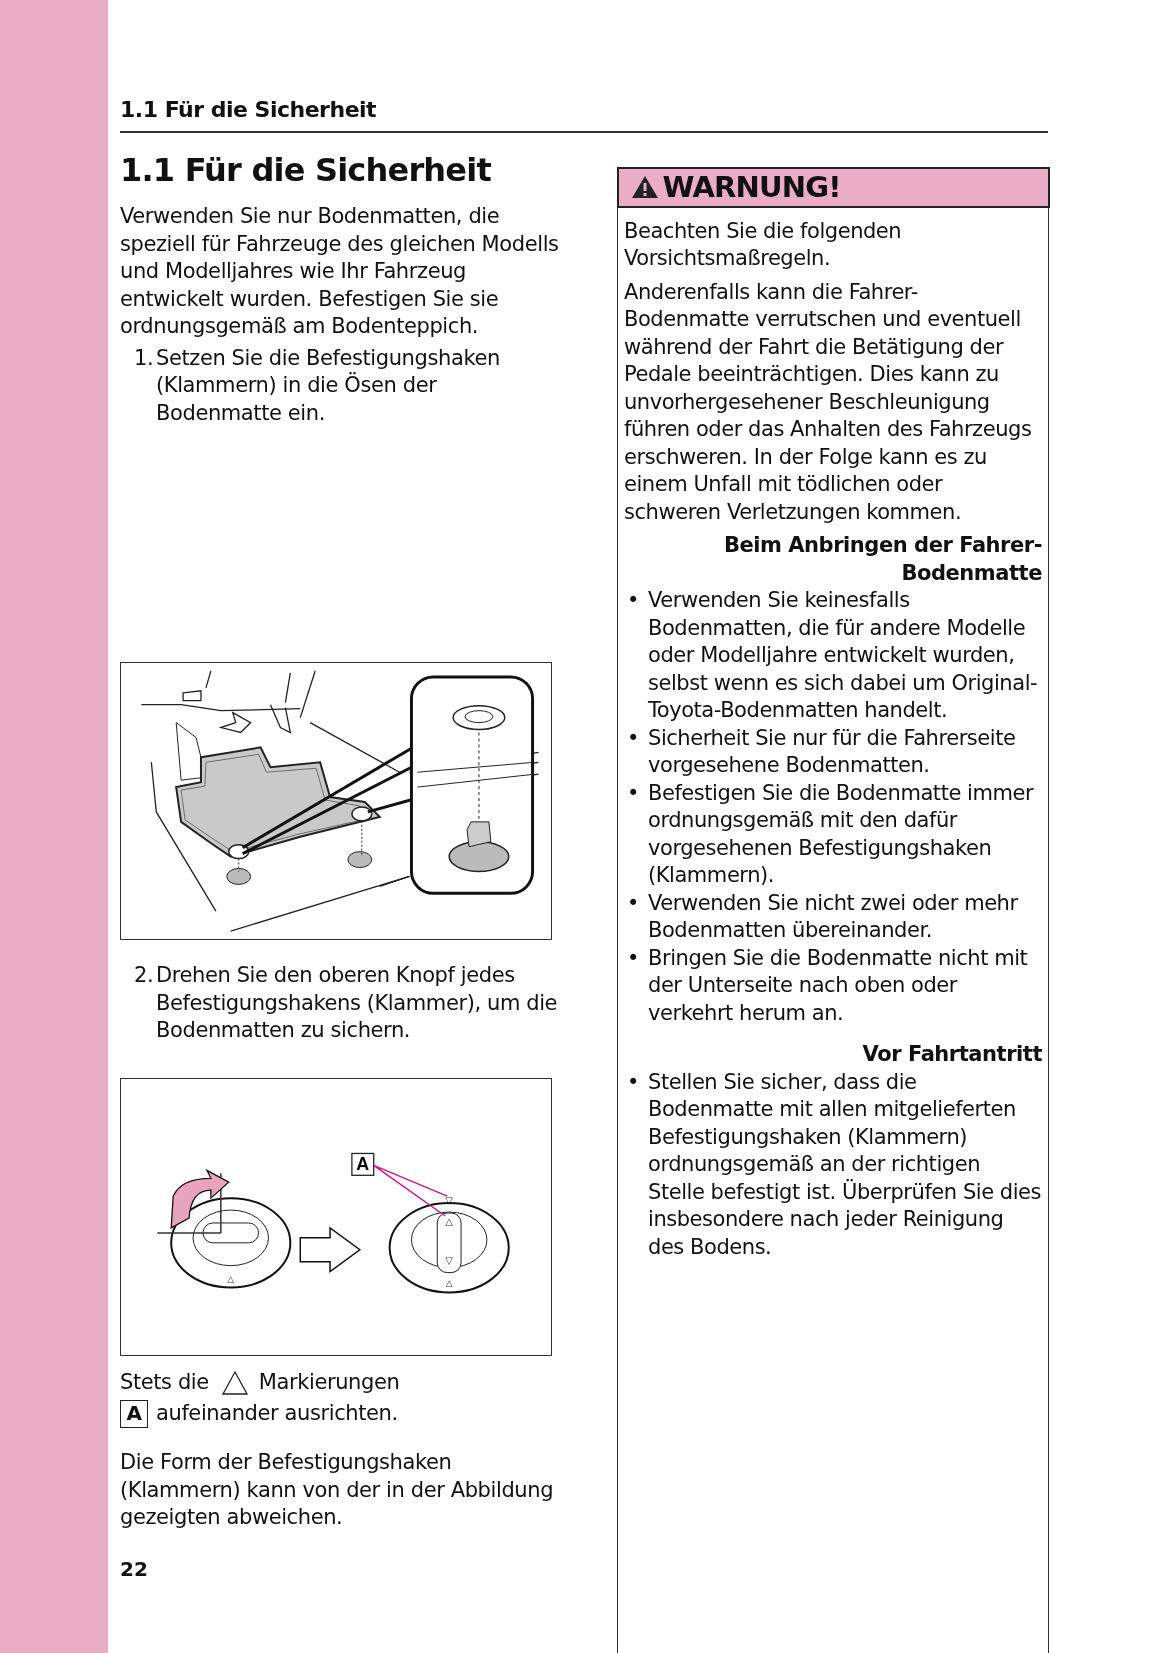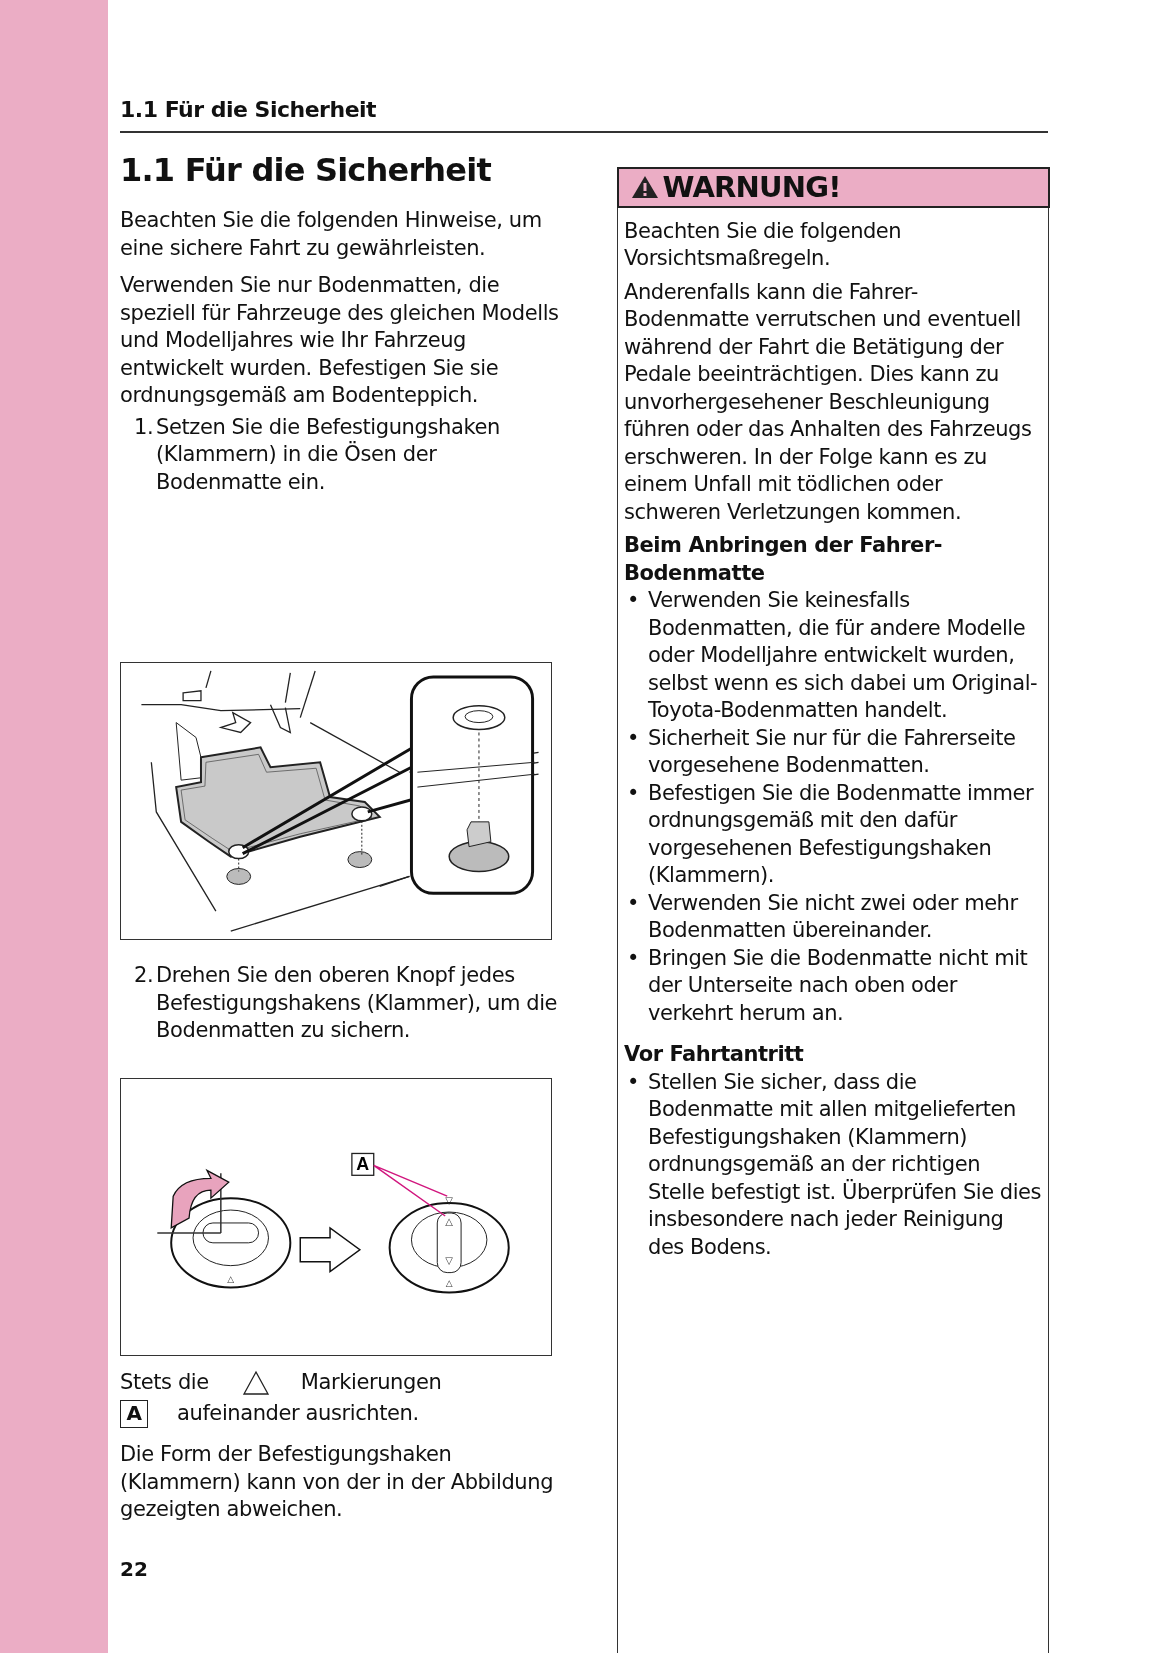--- a/index.html
+++ b/index.html
@@ -18,46 +18,45 @@
   .step { display: flex; font-size: 21px; line-height: 27.5px; letter-spacing: -0.4px; padding-left: 14px; margin-top: 4px; }
   .step .num { width: 22px; flex: none; }
 
   .figure { position: absolute; left: 120px; width: 432px; border: 1.5px solid #333; background: #fff; }
   .fig1 { top: 662px; height: 278px; }
   .fig2 { top: 1078px; height: 278px; }
   .figure svg { width: 100%; height: 100%; display: block; }
 
   .step2 { position: absolute; left: 120px; top: 958px; width: 440px; }
   .notes { position: absolute; left: 120px; top: 1367px; width: 440px; }
-  .align-row { font-size: 21px; line-height: 31px; letter-spacing: -0.4px; display: flex; align-items: center; gap: 21px; }
+  .align-row { font-size: 21px; line-height: 31px; letter-spacing: -0.4px; display: flex; align-items: center; }
   .tri { display: inline-block; width: 28px; height: 26px; margin: 0 10px 0 12px; }
   .box-a { display: inline-flex; align-items: center; justify-content: center; width: 28px; height: 28px; border: 1.5px solid #222; font-weight: bold; font-size: 20px; margin-right: 8px; }
   .page-num { position: absolute; left: 120px; top: 1557px; font-size: 20px; font-weight: bold; }
 
   .warn { position: absolute; left: 617px; top: 167px; width: 432px; height: 1524px; border: 1.5px solid #333; }
   .warn-head { height: 41px; background: #ebadc5; border: 2.5px solid #222; margin: -1.5px -1.5px 0 -1.5px; display: flex; align-items: center; padding-left: 12px; }
   .warn-head .icon { width: 28px; height: 24px; margin-right: 4px; }
   .warn-head .title { font-size: 29px; font-weight: bold; letter-spacing: -0.8px; }
   .warn-body { padding: 10px 6px 0 6px; font-size: 21px; line-height: 27.5px; letter-spacing: -0.45px; }
   .warn-body p { margin-bottom: 6px; }
-  .warn-sub { font-weight: bold; margin-top: 2px; }
+  .warn-sub { font-weight: bold; margin-top: 2px; text-align: right; }
   .bullet { display: flex; }
   .bullet .dot { width: 24px; flex: none; padding-left: 3px; }
 </style>
 </head>
 <body>
 
 <div class="sidebar"></div>
 
 <div class="running-head">1.1  Für die Sicherheit</div>
 <div class="head-rule"></div>
 
 <div class="col-left">
   <div class="h1">1.1  Für die Sicherheit</div>
-  <div class="para" style="margin-top:14px">Beachten Sie die folgenden Hinweise, um eine sichere Fahrt zu gewährleisten.</div>
   <div class="para" style="margin-top:10px">Verwenden Sie nur Bodenmatten, die speziell für Fahrzeuge des gleichen Modells und Modelljahres wie Ihr Fahrzeug entwickelt wurden. Befestigen Sie sie ordnungsgemäß am Bodenteppich.</div>
   <div class="step">
     <span class="num">1.</span>
     <span>Setzen Sie die Befestigungshaken (Klammern) in die Ösen der Bodenmatte ein.</span>
   </div>
 </div>
 
 <div class="figure fig1">
   <svg viewBox="0 0 432 278">
     <g fill="none" stroke="#222" stroke-width="1.3">
@@ -131,21 +130,21 @@
     <span>Stets die</span>
     <svg class="tri" viewBox="0 0 28 26">
         <path d="M14 2 L26 24 L2 24 Z" fill="none" stroke="#222" stroke-width="1.3"></path>
       </svg>
     <span>Markierungen</span>
   </div>
   <div class="align-row">
     <span class="box-a">A</span>
     <span>aufeinander ausrichten.</span>
   </div>
-  <div class="para" style="margin-top:12px">Die Form der Befestigungshaken (Klammern) kann von der in der Abbildung gezeigten abweichen.</div>
+  <div class="para" style="margin-top:20px">Die Form der Befestigungshaken (Klammern) kann von der in der Abbildung gezeigten abweichen.</div>
 </div>
 
 <div class="page-num">22</div>
 
 <div class="warn">
   <div class="warn-head">
     <svg class="icon" viewBox="0 0 28 24">
       <path d="M14 1 L27 23 L1 23 Z" fill="#222"></path>
       <rect x="12.5" y="8" width="3" height="8" fill="#ebadc5"></rect>
       <rect x="12.5" y="18" width="3" height="3" fill="#ebadc5"></rect>

